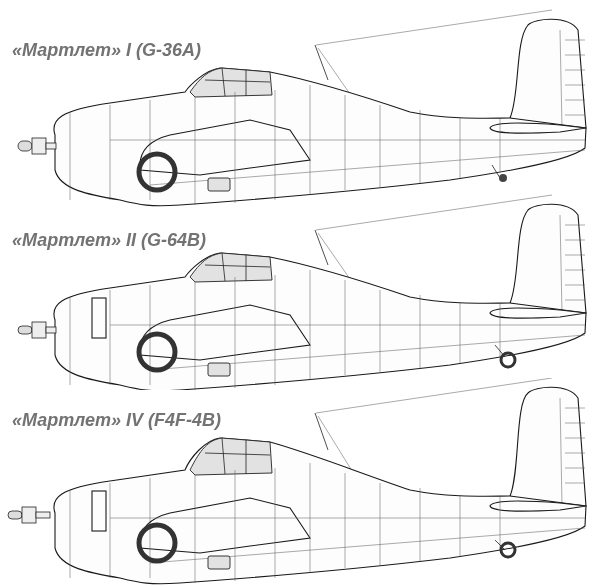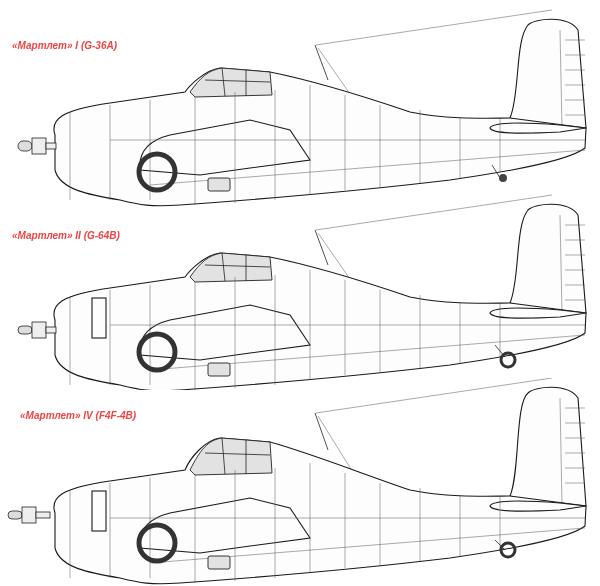--- a/index.html
+++ b/index.html
@@ -1,31 +1,31 @@
 <!DOCTYPE html>
 <html><head>
 <meta charset="utf-8">
 <style>
   html, body { margin:0; padding:0; background:#ffffff; }
   body { width:600px; height:586px; position:relative; overflow:hidden; font-family:"Liberation Sans", sans-serif; }
-  .label { position:absolute; left:12px; font-weight:bold; font-style:italic; font-size:10px; color:#ef4444; white-space:nowrap; }
+  .label { position:absolute; left:12px; font-weight:bold; font-style:italic; font-size:18px; color:#737373; white-space:nowrap; }
   .plane { position:absolute; left:0; width:600px; }
   svg { display:block; }
   .ol { fill:#fdfdfd; stroke:#1a1a1a; stroke-width:1.1; }
   .pl { fill:none; stroke:#555; stroke-width:0.5; }
   .th { fill:none; stroke:#222; stroke-width:0.8; }
   .gl { fill:#e2e2e2; stroke:#222; stroke-width:0.9; }
   .tyre { fill:none; stroke:#333; stroke-width:5; }
 </style>
 </head>
 <body>
 
 <div class="label" style="top:40px;">«Мартлет» I (G-36A)</div>
 <div class="label" style="top:230px;">«Мартлет» II (G-64B)</div>
-<div class="label" style="top:410px;margin-left:8px;">«Мартлет» IV (F4F-4B)</div>
+<div class="label" style="top:410px;">«Мартлет» IV (F4F-4B)</div>
 
 <div class="plane" style="top:0px;">
 <svg width="600" height="215" viewBox="0 0 600 215">
   <g>
     <path class="pl" d="M316 45 L552 10"></path>
     <path class="th" d="M315 45 L328 80"></path>
     <path class="pl" d="M318 48 L375 130"></path>
   </g>
   <path class="ol" d="M510 118 C520 95 515 40 528 25 C535 18 568 15 578 30 L586 128 L540 130 Z"></path>
   <path class="pl" d="M560 30 L562 128 M565 40 L585 40 M565 55 L585 55 M565 70 L585 70 M565 85 L585 85 M565 100 L585 100 M565 115 L585 115"></path>

